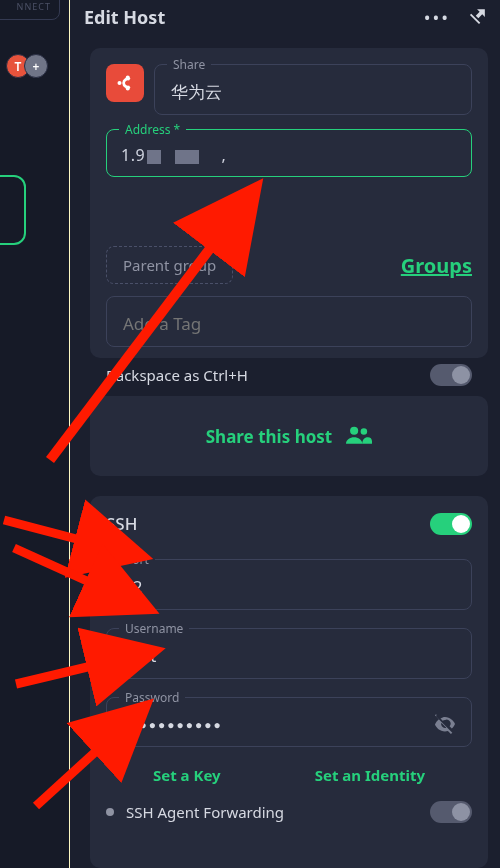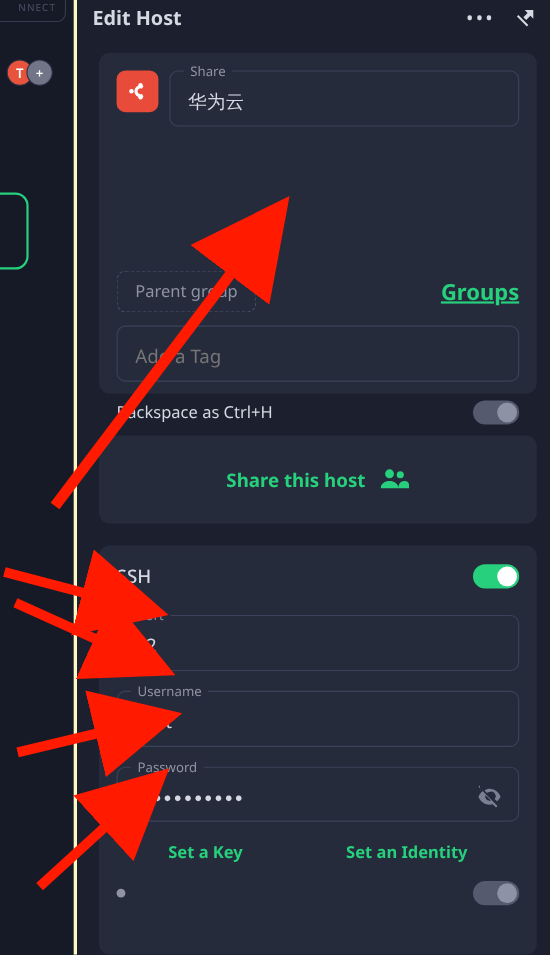--- a/index.html
+++ b/index.html
@@ -19,21 +19,21 @@
     background:var(--bg);
     color:var(--text);
     overflow:hidden;
     position:relative;
   }
 
   
   .sidebar{
     position:absolute;left:0;top:0;width:70px;height:100%;
     background:#161a27;
-    border-right:3px solid #fef9c3;
+    border-right:1px solid #fef9c3;
   }
   .connect-box{
     position:absolute;left:-30px;top:-20px;width:90px;height:40px;
     border:1px solid #343a52;border-radius:8px;
     font-size:9px;color:#4b5065;letter-spacing:1px;
     display:flex;align-items:flex-end;justify-content:flex-end;padding:0 8px 6px 0;
   }
   .avatar-cluster{
     position:absolute;left:6px;top:54px;display:flex;align-items:center;
   }
@@ -207,20 +207,26 @@
           <circle cx="15" cy="18" r="2.2"></circle>
           <path d="M9 12a6 6 0 0 1 9-5.2l-1.6 2.6A3 3 0 0 0 12 12a3 3 0 0 0 4.4 2.6l1.6 2.6A6 6 0 0 1 9 12z"></path>
         </svg>
     </div>
     <div class="field" id="field-label">
       <span class="field-label">Share</span>
       <input class="field-input" value="华为云" style="">
     </div>
   </div>
 
+  <div class="field active" id="field-address">
+    <span class="field-label req">Address *</span>
+    <span class="field-input">
+      <span class="pixel-dot">1.9</span><span class="pixel-mask"></span>&nbsp;<span class="pixel-mask" style="width:24px"></span>&nbsp;&nbsp;<span class="pixel-dot">,</span>
+    </span>
+  </div>
 
 
   <div class="parent-groups">
     <div class="parent-box">
       <span>Parent group</span>
     </div>
     <span class="groups-link">Groups</span>
   </div>
 
   <div class="field" id="field-tag">
@@ -274,20 +280,21 @@
     </span>
   </div>
 
   <div class="action-row">
     <span>Set a Key</span>
     <span>Set an Identity</span>
   </div>
 
   <div class="agent-row">
     <span class="bullet"></span>
+    <span style="flex:1">SSH Agent Forwarding</span>
     <div class="switch">
         <div class="knob"></div>
       </div>
   </div>
 </div>
 
 <svg class="annot" style="left:0;top:0;width:500px;height:868px">
   <defs>
     <marker id="ah" viewBox="0 0 12 12" refX="2" refY="6" markerWidth="9" markerHeight="9" orient="auto">
       <path d="M0 0 L12 6 L0 12 z" fill="#ff1a00"></path>

